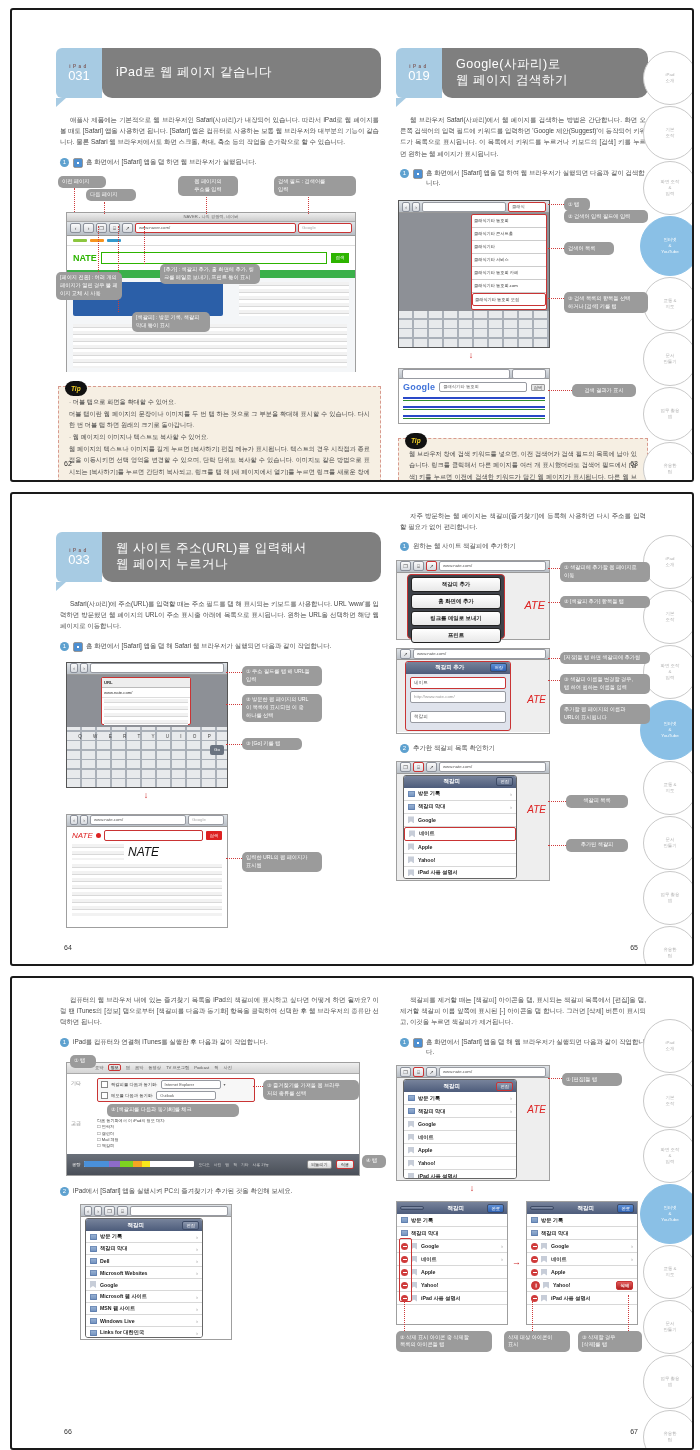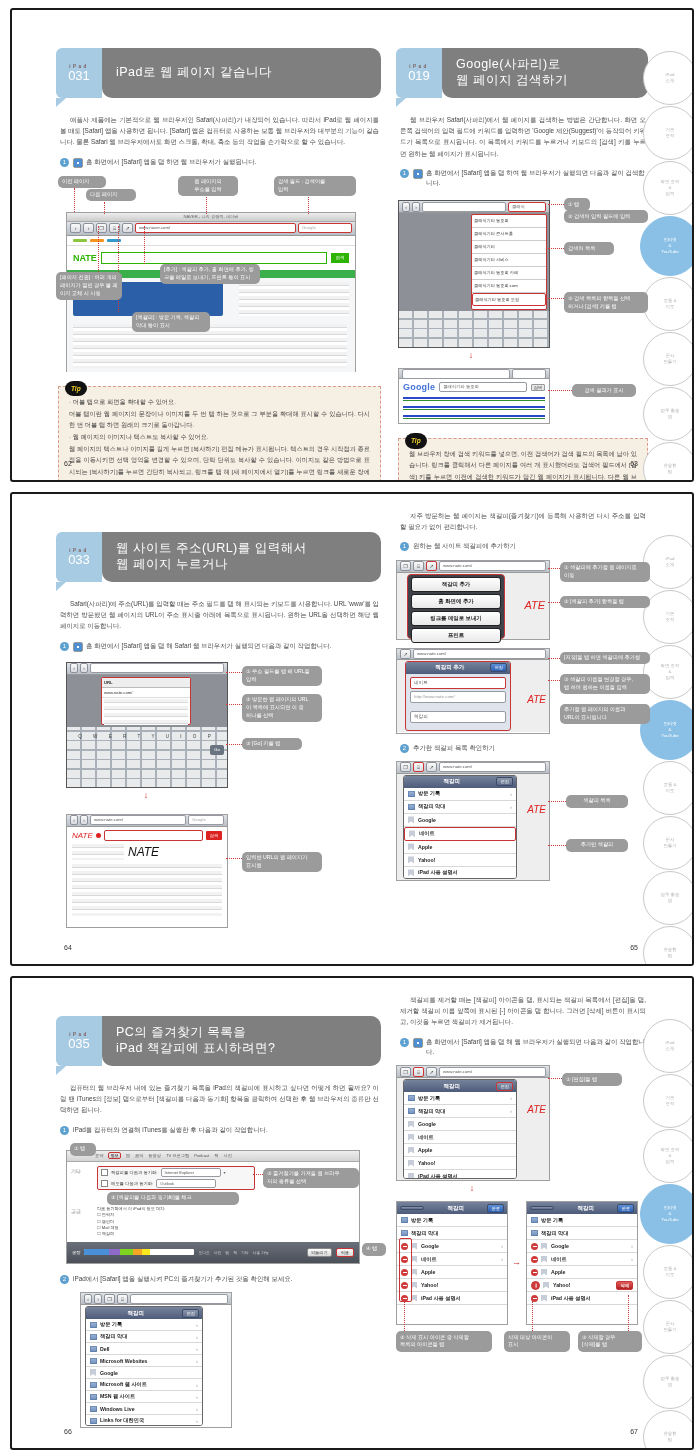--- a/index.html
+++ b/index.html
@@ -467,29 +467,20 @@
     <div class="tabc">업무 활용
 앱</div>
     <div class="tabc">유용한
 팁</div>
   </div>
 </div>
 
 <div class="frame" style="top:976px;">
 
   <div class="page pl">
-    <div class="hdr">
-      <div class="badge">
-        <span class="blbl">iPad</span>
-        <span class="bnum">035</span>
-        <span class="tail"></span>
-      </div>
-      <div class="htitle">PC의 즐겨찾기 목록을
-iPad 책갈피에 표시하려면?</div>
-    </div>
     <p class="intro">컴퓨터의 웹 브라우저 내에 있는 즐겨찾기 목록을 iPad의 책갈피에 표시하고 싶다면 어떻게 하면 될까요? 이럴 땐 iTunes의 [정보] 탭으로부터 [책갈피를 다음과 동기화] 항목을 클릭하여 선택한 후 웹 브라우저의 종류만 선택하면 됩니다.</p>
     <div class="step">
       <span class="snum">1</span>
       <span class="stext">iPad를 컴퓨터와 연결해 iTunes를 실행한 후 다음과 같이 작업합니다.</span>
     </div>
     <div class="fig" style="height:122px;">
       <div class="co" style="left:14px;top:0;width:18px;z-index:8;">① 탭</div>
       <div class="fr" style="left:10px;top:7px;width:292px;height:112px;">
         <div style="display:flex;gap:5px;align-items:center;height:10px;background:linear-gradient(#eee,#d4d4d4);border-bottom:1px solid #aaa;padding:0 28px;font-size:4.2px;color:#555;">
           <span>요약</span>

